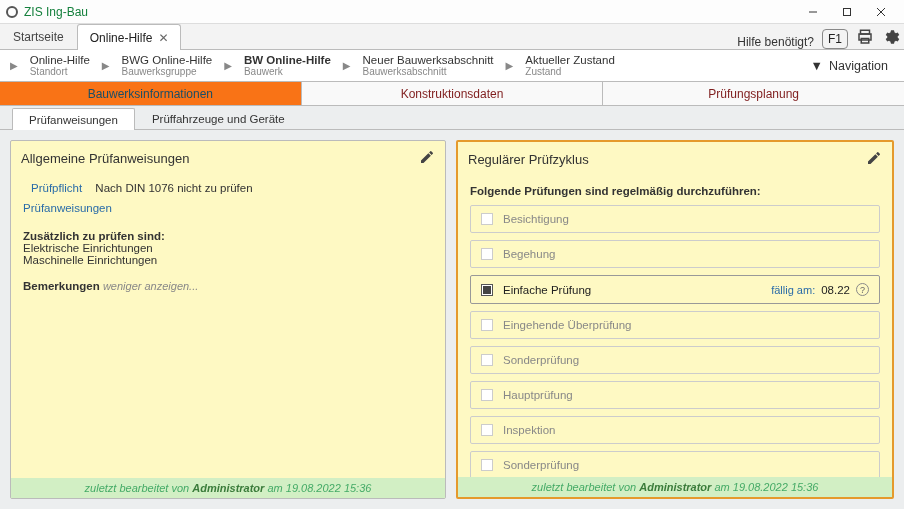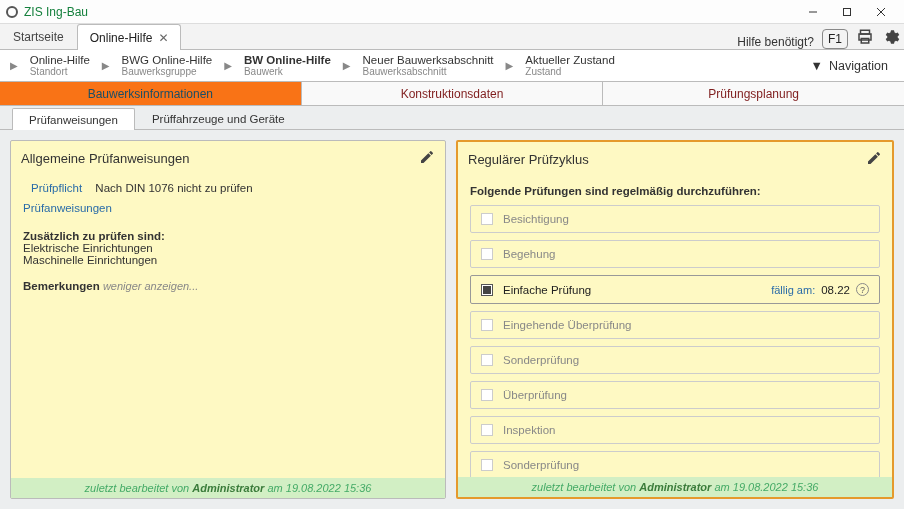--- a/index.html
+++ b/index.html
@@ -250,21 +250,21 @@
             <span>Eingehende Überprüfung</span>
             <span class="flex"></span>
           </div>
           <div class="checkrow">
             <span class="cb"></span>
             <span>Sonderprüfung</span>
             <span class="flex"></span>
           </div>
           <div class="checkrow">
             <span class="cb"></span>
-            <span>Überprüfung</span>
+            <span>Hauptprüfung</span>
             <span class="flex"></span>
           </div>
           <div class="checkrow">
             <span class="cb"></span>
             <span>Inspektion</span>
             <span class="flex"></span>
           </div>
           <div class="checkrow">
             <span class="cb"></span>
             <span>Sonderprüfung</span>

